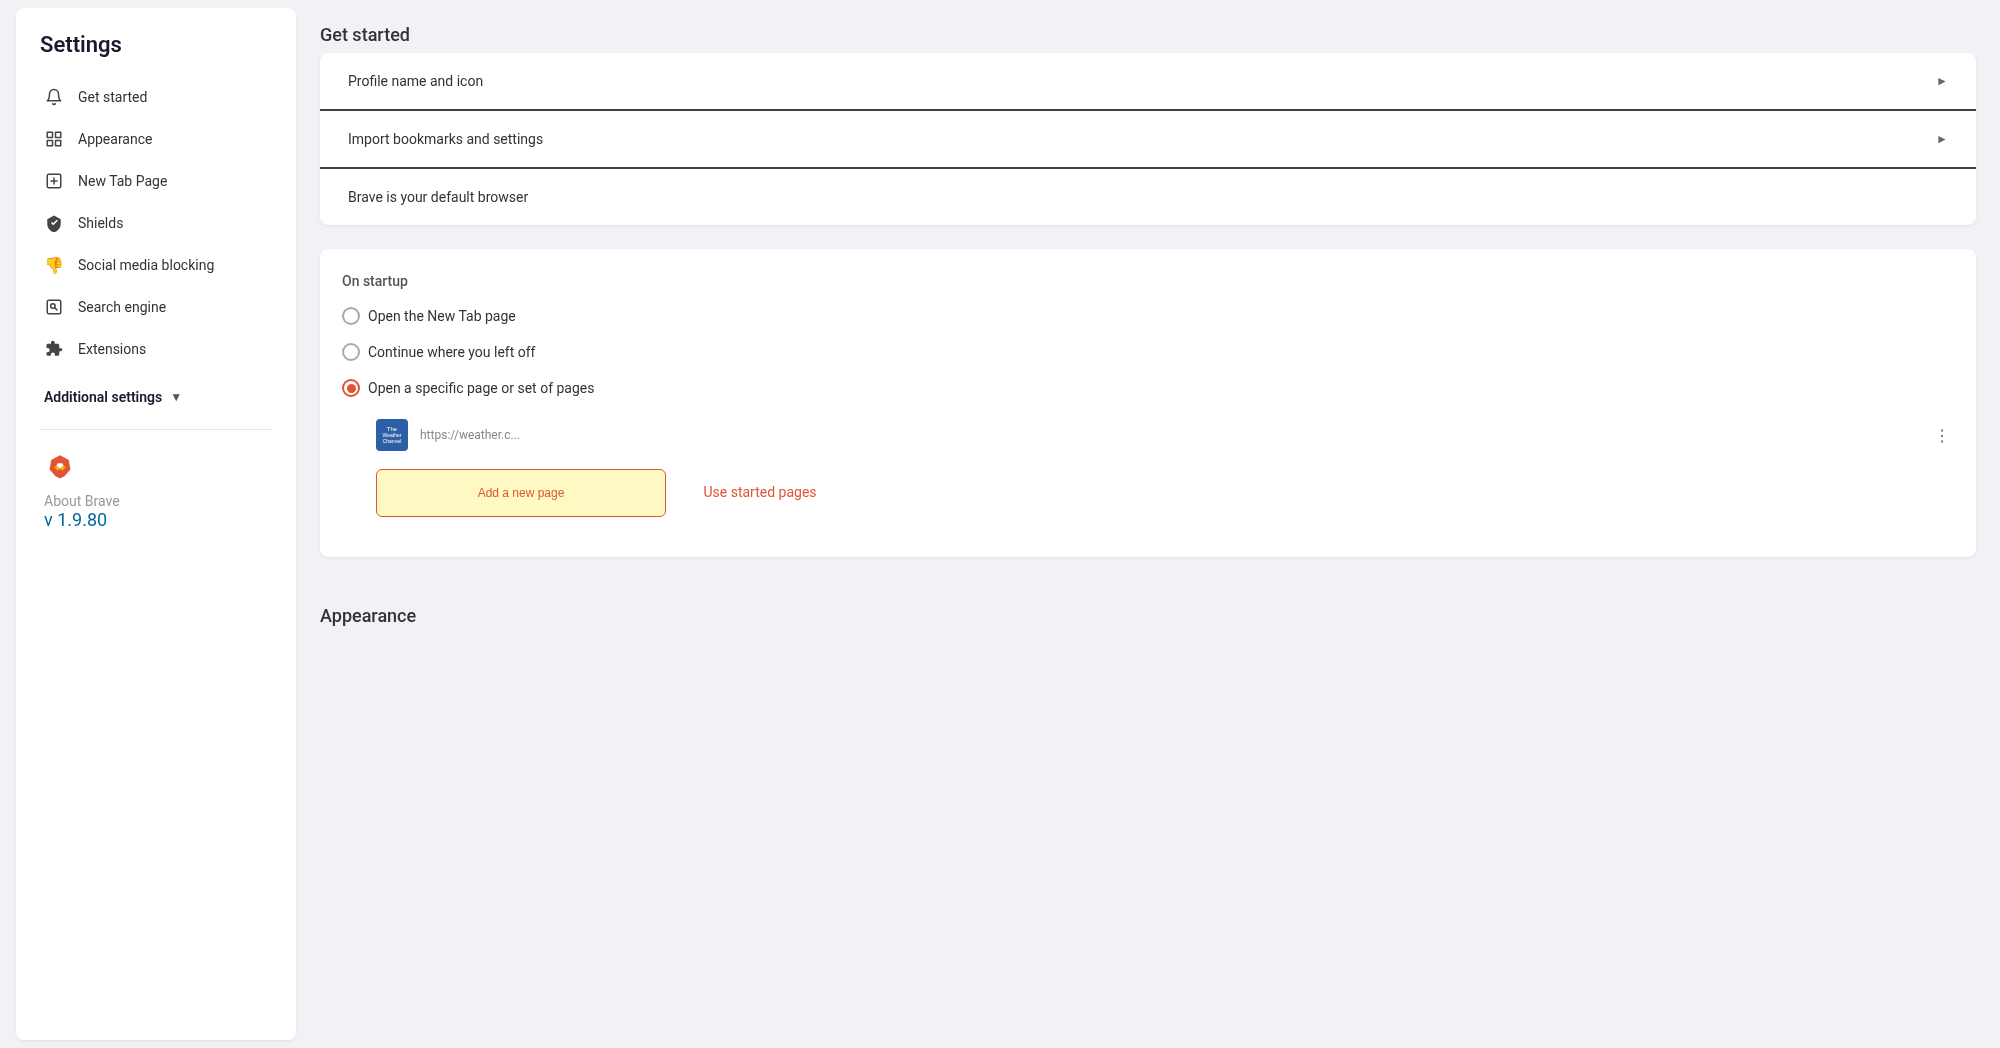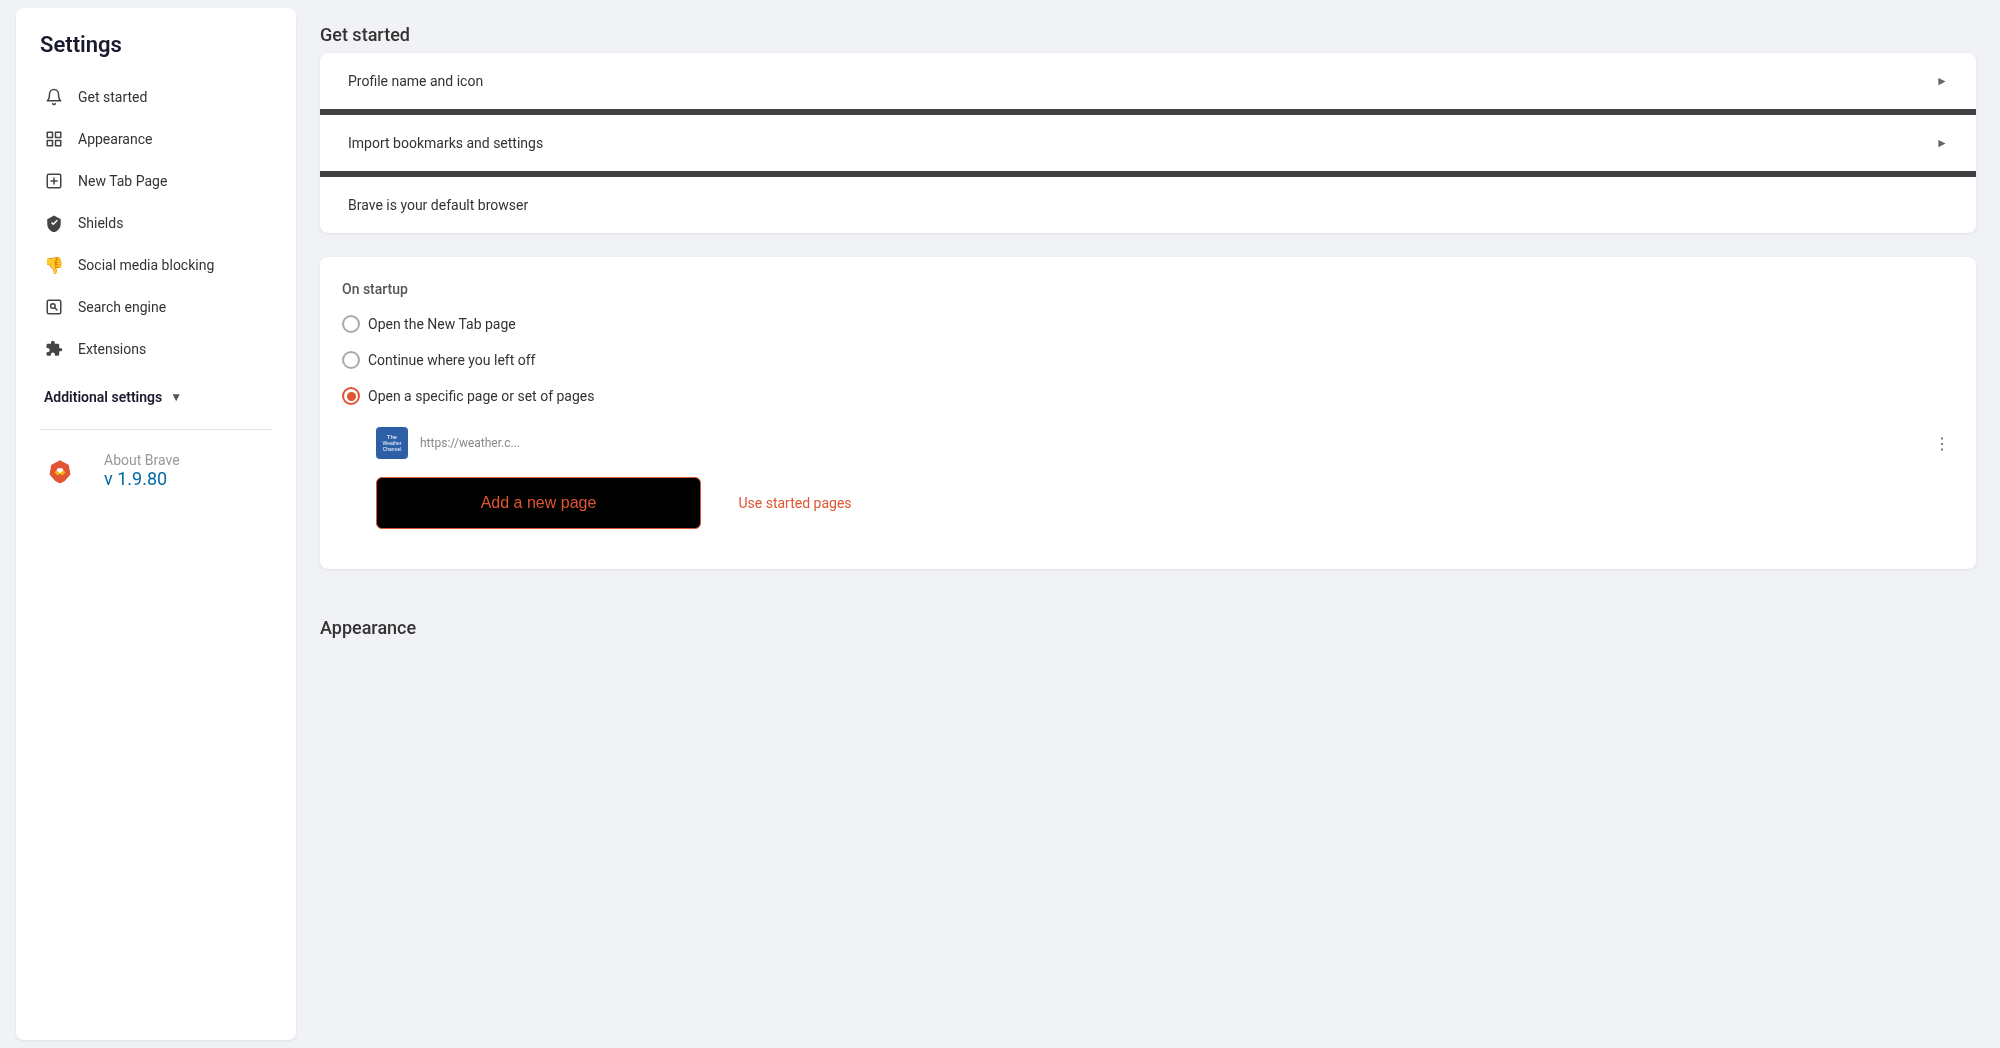--- a/index.html
+++ b/index.html
@@ -73,24 +73,25 @@
     }
 
     .divider {
       height: 1px;
       background: #e5e5e5;
       margin: 12px 8px;
     }
 
     .about-section {
       display: flex;
-      align-items: flex-end;
-      gap: 28px;
+      align-items: flex-start;
+      gap: 9px;
       padding: 10px 12px;
       cursor: pointer;
+      flex-direction: column;
     }
     .brave-logo {
       width: 32px;
       height: 32px;
     }
     .about-text {
       display: flex;
       flex-direction: column;
     }
     .about-title {
@@ -123,21 +124,21 @@
       margin-bottom: 0;
       overflow: hidden;
       box-shadow: 0 1px 3px rgba(0,0,0,0.07);
     }
 
     .settings-row {
       display: flex;
       align-items: center;
       justify-content: space-between;
       padding: 20px 28px;
-      border-bottom: 6px solid #404040;
+      border-bottom: 2px solid #404040;
       cursor: pointer;
       transition: background 0.1s;
     }
     .settings-row:last-child {
       border-bottom: none;
     }
     .settings-row-label {
       font-size: 14px;
       color: #333;
     }
@@ -242,25 +243,25 @@
       font-size: 16px;
       border-radius: 50%;
     }
 
     .add-new-page-btn {
       margin-left: 34px;
       margin-bottom: 16px;
       border: 1.5px solid #e05533;
       border-radius: 6px;
       padding: 16px 24px;
-      font-size: 16px;
+      font-size: 12px;
       color: #e05533;
-      background: #000000;
-      cursor: pointer;
-      width: 325px;
+      background: #fef9c3;
+      cursor: pointer;
+      width: 290px;
       text-align: center;
       transition: background 0.1s;
     }
 
     .use-current-pages-link {
       margin-left: 34px;
       font-size: 14px;
       color: #e05533;
       cursor: pointer;
       text-decoration: none;

